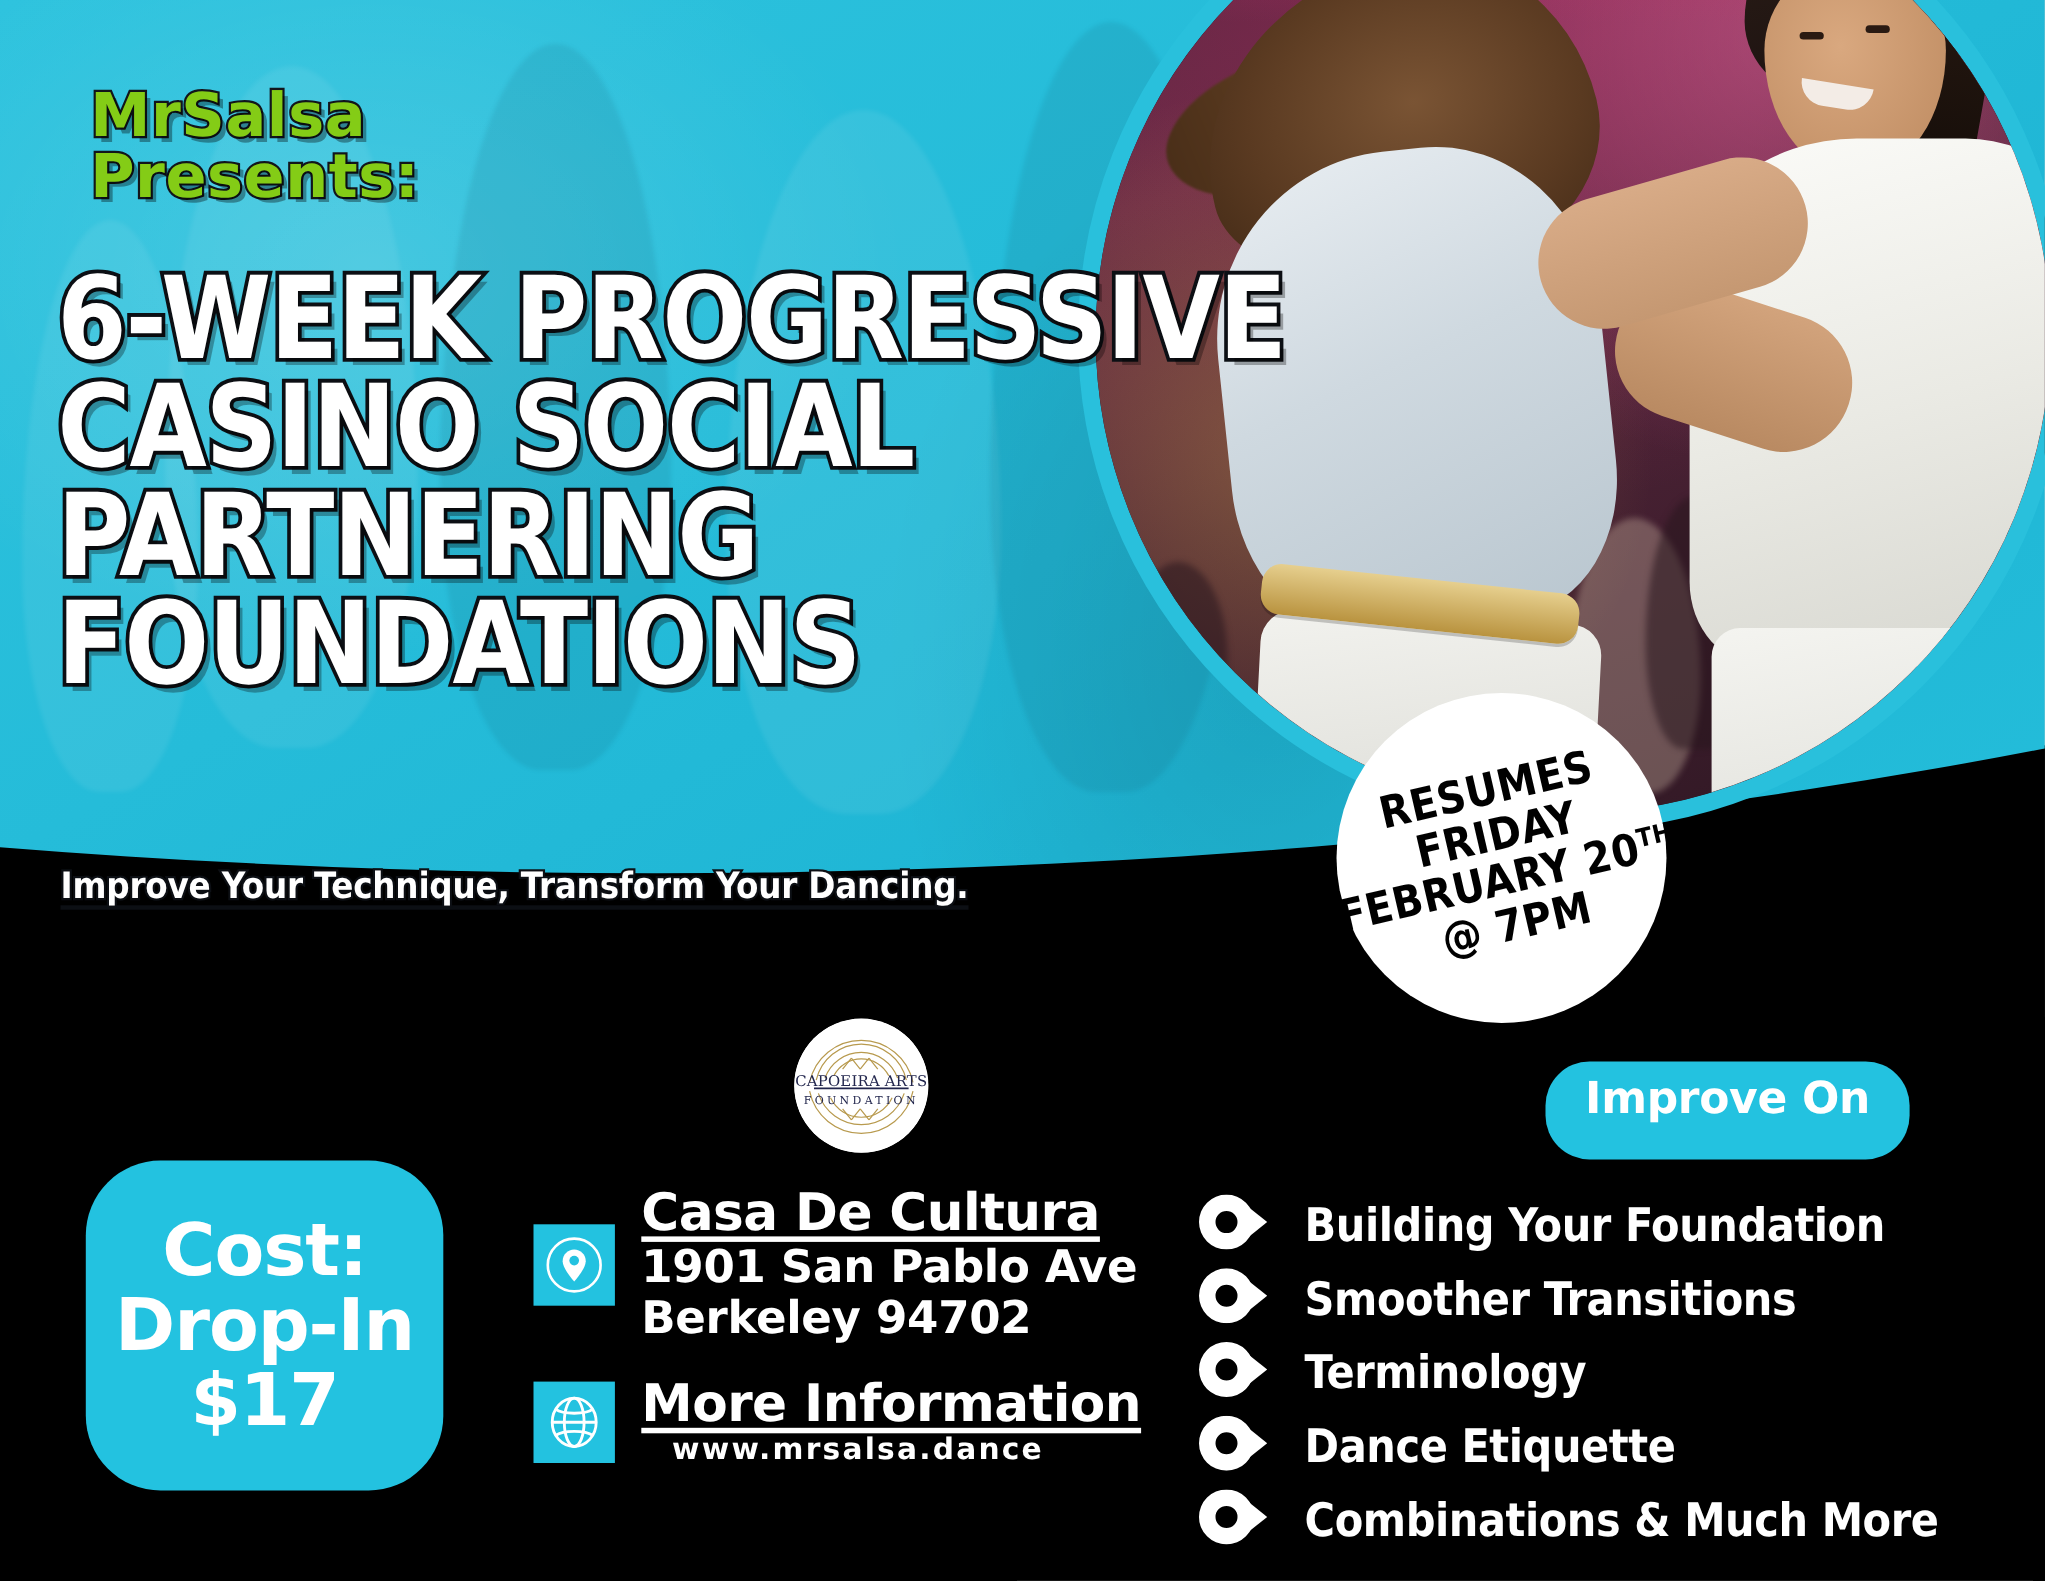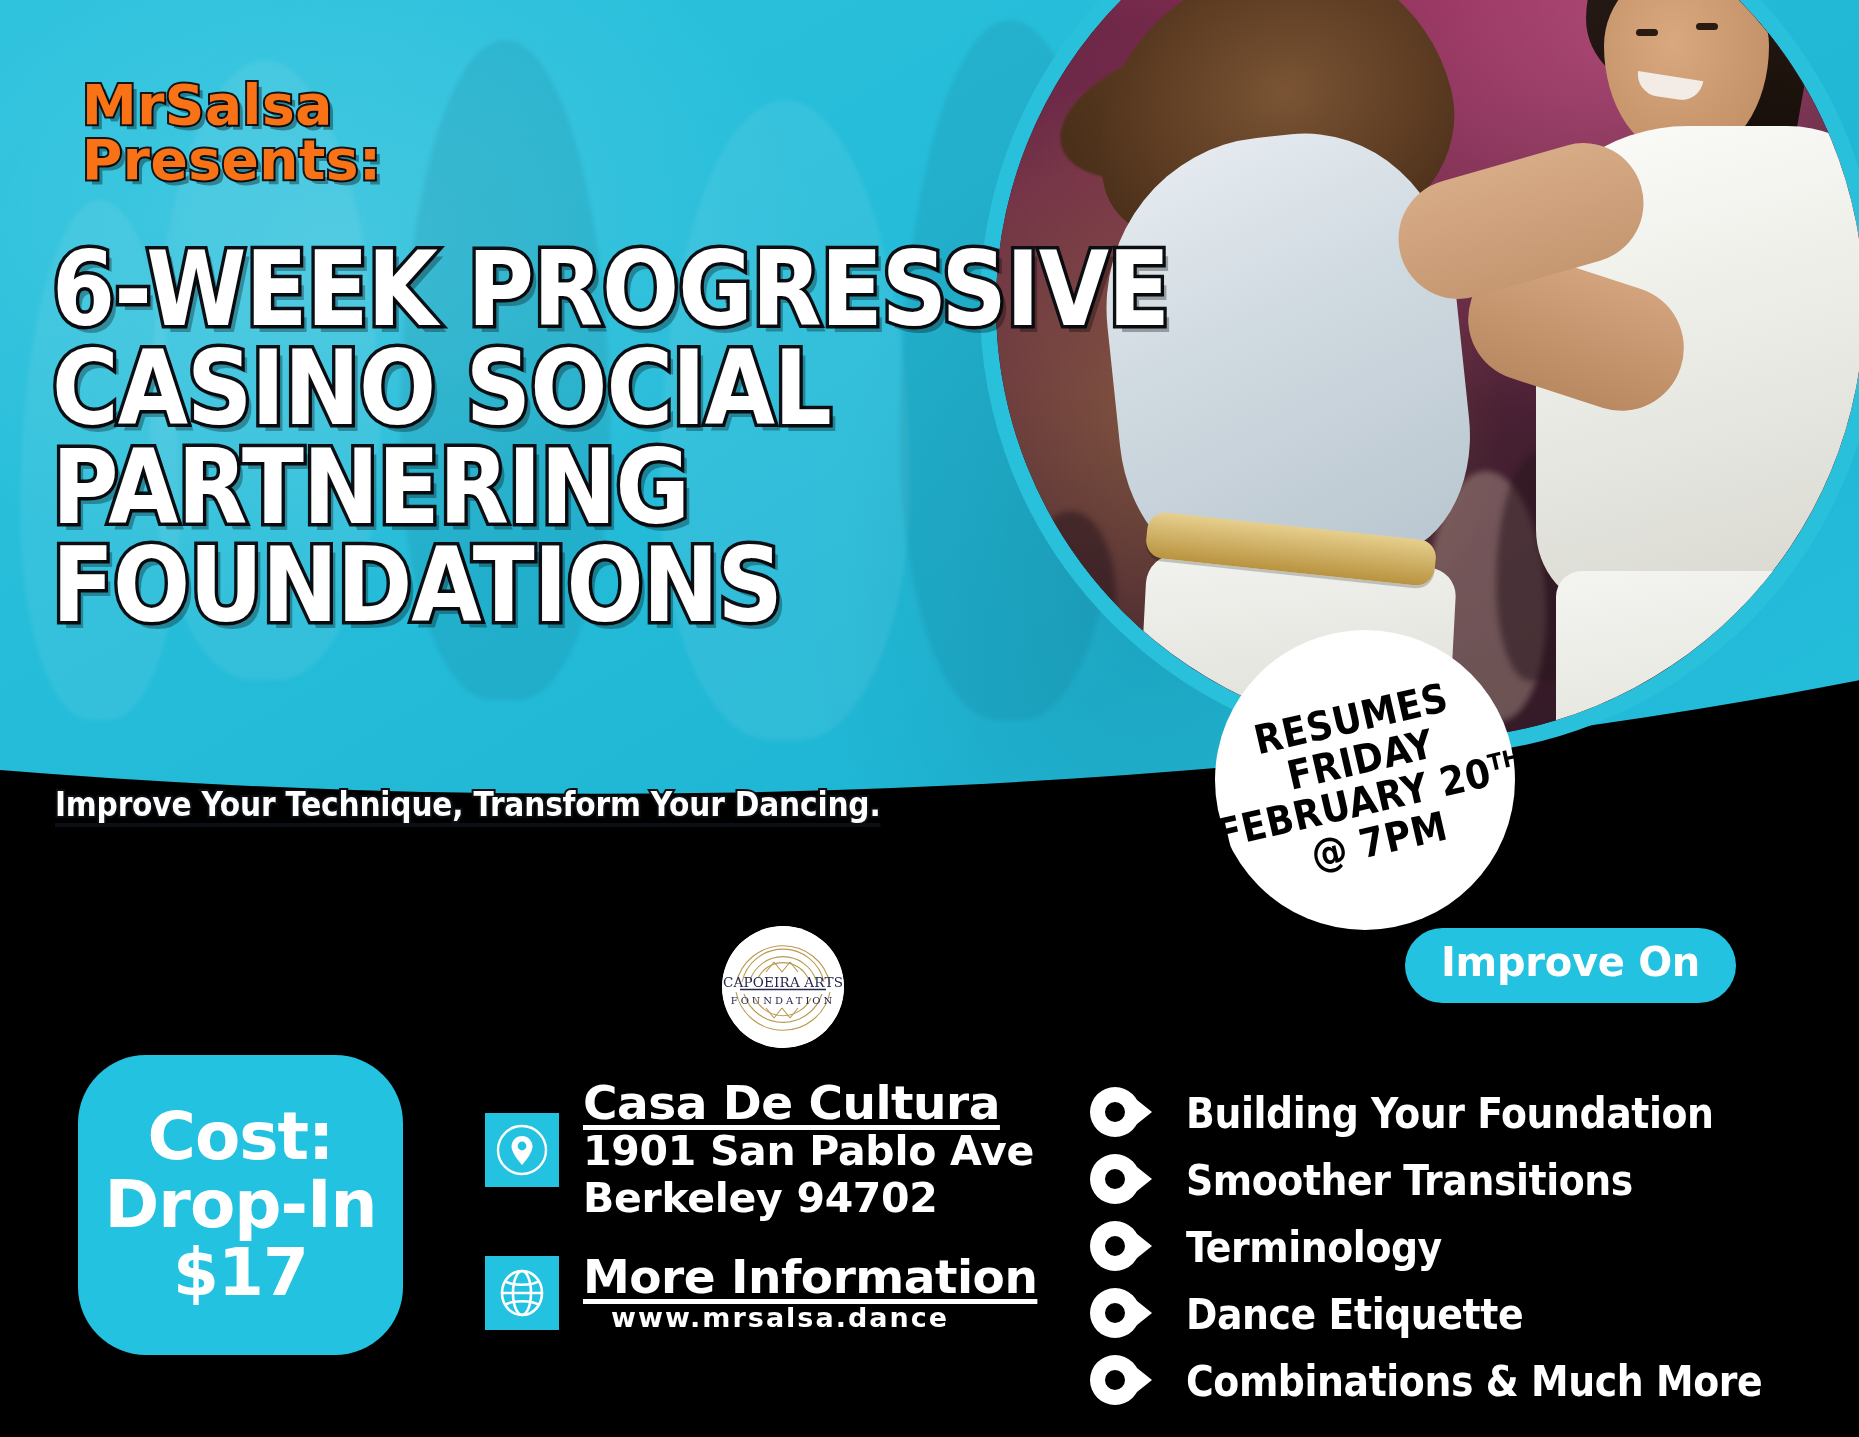--- a/index.html
+++ b/index.html
@@ -31,21 +31,21 @@
     background:#ffffff;
     -webkit-clip-path: ellipse(132% 81% at 33% 0%);
     clip-path: ellipse(132% 81% at 33% 0%);
     z-index:1;
   }
 
   
   .presents{
     position:absolute; left:82px; top:78px; z-index:6;
     font-size:55px; line-height:1.0; font-weight:900; letter-spacing:.5px;
-    color:#f97316; font-family:"DejaVu Sans", sans-serif;
+    color:#84cc16; font-family:"DejaVu Sans", sans-serif;
     -webkit-text-stroke:4px #12151b;
     paint-order: stroke fill;
     text-shadow: 5px 5px 0 rgba(0,0,0,.35);
   }
   .presents span{ display:block; }
 
   .headline{
     position:absolute; left:52px; top:240px; z-index:6; width:1080px;
   }
   .headline .hl{
@@ -167,23 +167,23 @@
   .info-title{
     font-weight:900; font-size:47px; line-height:1.06; letter-spacing:-.5px;
     text-decoration:underline; text-decoration-thickness:5px; text-underline-offset:6px;
     white-space:nowrap;
   }
   .info-line{ font-weight:900; font-size:41px; line-height:1.14; letter-spacing:-.3px; white-space:nowrap; }
   .info-url{ font-weight:900; font-size:27px; letter-spacing:2px; line-height:1.2; white-space:nowrap;margin-left:28px; }
 
   
   .improve-pill{
-    position:absolute; left:1405px; top:928px; z-index:6;
+    position:absolute; left:1405px; top:965px; z-index:6;
     background:#23c2e0; color:#fff; border-radius:40px;
-    padding:11px 36px 18px; font-family:"DejaVu Sans", sans-serif;
+    padding:11px 36px 32px; font-family:"DejaVu Sans", sans-serif;
     font-weight:900; font-size:40px; letter-spacing:-.3px; white-space:nowrap;
   }
   .improve-list{ position:absolute; left:1090px; top:1080px; z-index:6; width:760px; }
   .imp-item{ display:flex; align-items:center; gap:32px; height:67px; justify-content:flex-start; }
   .imp-bullet{ flex:0 0 auto; }
   .imp-label{
     color:#fff; font-family:"DejaVu Sans Condensed","Liberation Sans Narrow","Liberation Sans", sans-serif;
     font-weight:900; font-size:42px; letter-spacing:-.4px; white-space:nowrap;
   }
 </style>

